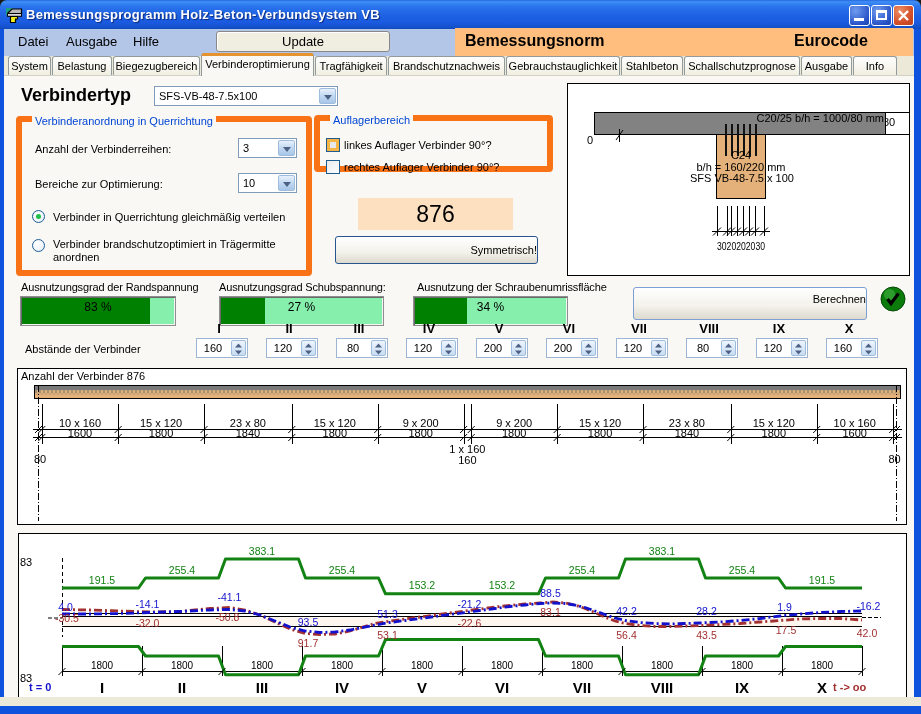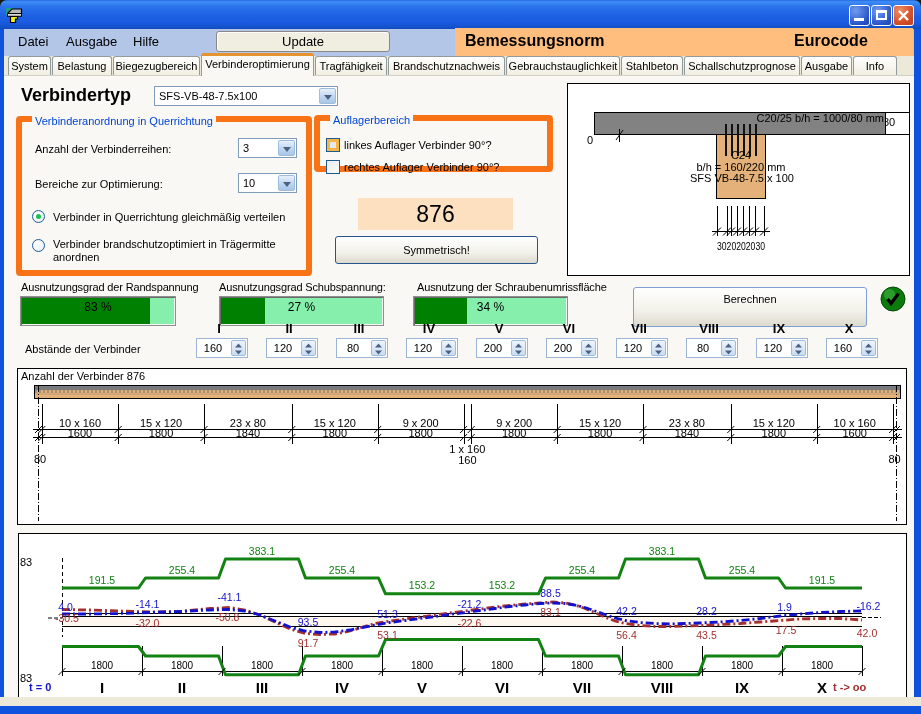--- a/index.html
+++ b/index.html
@@ -43,23 +43,23 @@
 .grplbl { position:absolute; top:-7px; left:10px; background:#f9f8f4; padding:0 3px; color:#0046d5; font-size:11px; }
 .radio { position:absolute; width:13px; height:13px; border-radius:50%; border:1px solid #1a5d9a;
   background:radial-gradient(circle at 35% 30%,#fff,#e6eef8); }
 .radio.on:after { content:""; position:absolute; left:3px; top:3px; width:5px; height:5px; border-radius:50%;
   background:#1cc04b; }
 .chk { position:absolute; width:14px; height:14px; background:linear-gradient(135deg,#e9ebee,#fdfdfd); border:1px solid #1e5c90; }
 .chk.hot { background:#e6e9ec; box-shadow:inset 0 0 0 3px #f6b547; }
 #num876 { position:absolute; left:354px; top:122px; width:155px; height:32px; background:#fce0c0;
   font-size:23px; text-align:center; line-height:32px; }
 .xpbtn { position:absolute; background:linear-gradient(to bottom,#ffffff,#f2f1ea 60%,#dddace);
-  text-align:center; font-size:11px; }
+  text-align:right; font-size:11px; }
 #symbtn { left:331px; top:160px; width:203px; height:28px; border:1px solid #27548f; border-radius:3px; line-height:26px; }
-#berbtn { left:629px; top:211px; width:234px; height:40px; border:1px solid #7d9fd3; border-radius:3px; line-height:23px; }
+#berbtn { left:629px; top:211px; width:234px; height:33px; border:1px solid #7d9fd3; border-radius:3px; line-height:23px; }
 .pbar { position:absolute; height:30px; background:#86efac; border:1px solid #8e8e8e;
   box-shadow:inset 1px 1px 0 #6a6a6a, inset -1px -1px 0 #f5f5f5; }
 .pbar .fill { position:absolute; left:1px; top:1px; bottom:1px; background:#008000; }
 .pbar .ptxt { position:absolute; width:100%; text-align:center; top:3px; font-size:12px; }
 .spin { position:absolute; width:52px; height:20px; background:#fff; border:1px solid #9cb5d4; font-size:11px; }
 .spin .sval { position:absolute; left:0; right:18px; top:3px; text-align:center; }
 .spin .btns { position:absolute; right:1px; top:1px; bottom:1px; width:15px;
   background:linear-gradient(to bottom,#eef5fd,#c8dcf2); border:1px solid #9ebdde; border-radius:2px; }
 .spin .btns svg { position:absolute; left:1px; top:1px; }
 .roman { position:absolute; top:245px; font-weight:bold; font-size:13px; width:52px; text-align:center; }
@@ -69,20 +69,21 @@
 <body>
 <div id="win">
   <div style="position:absolute;left:0;top:0;width:921px;height:10px;background:#1a1a14"></div>
   <div id="titlebar">
     <svg style="position:absolute;left:6px;top:6px" width="17" height="17" viewBox="0 0 17 17">
       <rect x="0" y="2" width="7" height="7" fill="#1e9e84"></rect>
       <polygon points="2,7 6,3 15.5,3 15.5,7.5 2,7.5" fill="#b8b8b8" stroke="#000" stroke-width="1.2"></polygon>
       <rect x="1.5" y="7.5" width="14" height="2.8" fill="#d8d8d8" stroke="#000" stroke-width="1"></rect>
       <polygon points="4.5,10.5 11.5,10.5 11.5,13 9.5,13 9.5,16.5 4.5,16.5" fill="#f4ef1a" stroke="#000" stroke-width="1.2"></polygon>
     </svg>
+    <div id="titletext">Bemessungsprogramm Holz-Beton-Verbundsystem VB</div>
     <div class="tbtn" id="btnmin">
         <span style="left:4px;top:12px;width:10px;height:3px;background:#fff"></span>
       </div>
     <div class="tbtn" id="btnmax">
         <span style="left:4px;top:4px;width:11px;height:10px;border:2px solid #fff;border-top-width:3px;background:transparent"></span>
       </div>
     <div class="tbtn" id="btncls"><svg width="19" height="19">
           <path d="M5 5 L14 14 M14 5 L5 14" stroke="#fff" stroke-width="2.4"></path>
         </svg></div>
   </div>

